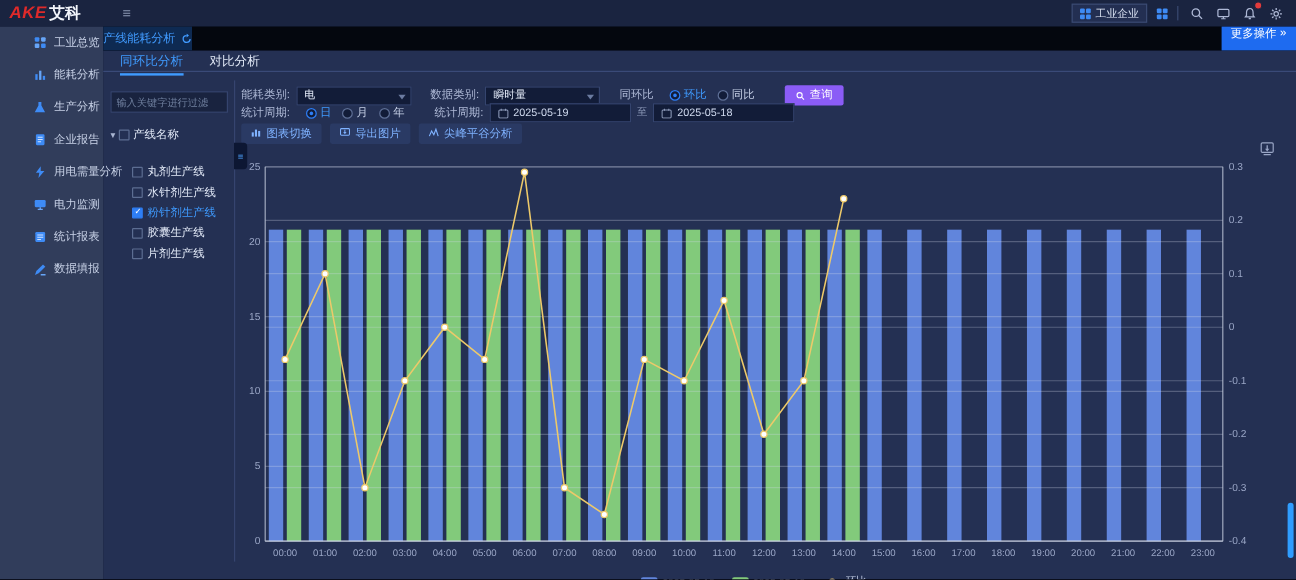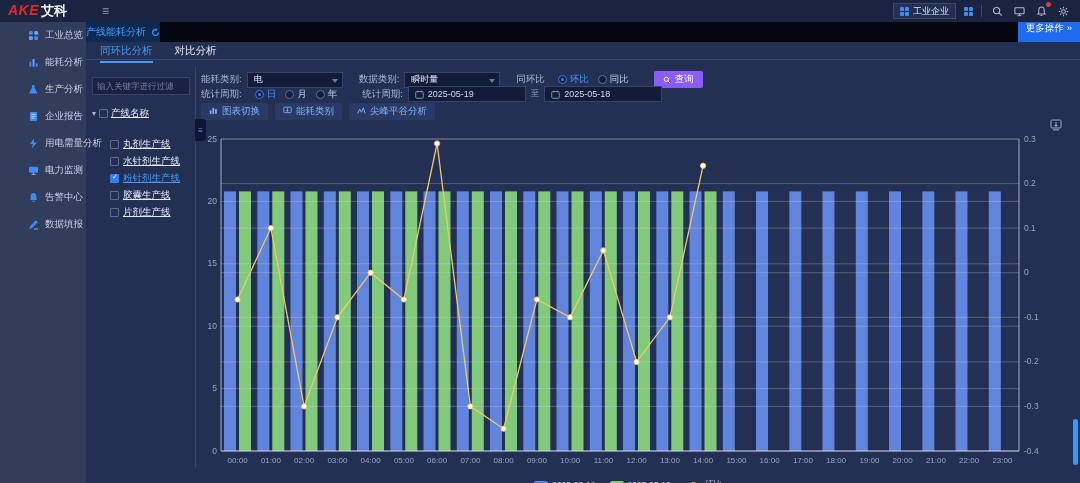--- a/index.html
+++ b/index.html
@@ -44,21 +44,21 @@
 
   
   .tree-panel { position:absolute; top:25px; left:0; width:110px; bottom:15px; border-right:1px solid #36446f; padding:8px 5px 0 6px; }
   .tree-search { width:100%; height:18px; background:#19233f; border:1px solid #35446e; color:#8fa0c4; font-size:8.5px; padding:0 4px; outline:none; font-family:inherit; }
   .tree-search::placeholder { color:#70809f; }
   .tree-root { display:flex; align-items:center; gap:3px; margin-top:12px; cursor:pointer; }
   .caret { color:#aab6d2; font-size:8px; }
   .cbx { width:9px; height:9px; border:1px solid #5c6d92; border-radius:1px; background:transparent; flex:none; position:relative; cursor:pointer; }
   .cbx.checked { background:#2e7ef5; border-color:#2e7ef5; }
   .cbx.checked::after { content:"✓"; position:absolute; top:-2px; left:1px; color:#fff; font-size:7px; }
-  .tree-label { color:#e3eaf8; font-size:9.5px; white-space:nowrap;text-decoration:underline; }
+  .tree-label { color:#e3eaf8; font-size:9.5px; white-space:nowrap; }
   .tree-children { margin-top:16px; }
   .tree-child { display:flex; align-items:center; gap:4px; height:17px; padding-left:18px; cursor:pointer; }
   .tree-child.selected .tree-label { color:#3f9bff; }
   .collapse-handle { position:absolute; top:52px; right:-11px; width:11px; height:22px; background:#0d1733; border-radius:0 3px 3px 0; display:flex; align-items:center; justify-content:center; color:#4da3ff; font-size:8px; cursor:pointer; z-index:5; }
 
   
   .main-col { position:absolute; top:25px; left:111px; right:0; bottom:0; }
   .frow { position:absolute; left:4px; display:flex; align-items:center; font-size:9.5px; color:#aeb9d6; }
   .frow1 { top:4px; }
   .frow2 { top:19px; }
@@ -214,25 +214,27 @@
             <rect x="1" y="1.8" width="9.5" height="6.2" rx="1" fill="#3e8bf5"></rect>
             <line x1="5.8" y1="8" x2="5.8" y2="9.6" stroke="#67a5f7" stroke-width="1.2"></line>
             <line x1="3.6" y1="9.9" x2="8" y2="9.9" stroke="#67a5f7" stroke-width="1.2"></line>
           </svg>
         </span>
         <span class="sl">电力监测</span>
       </div>
       <div class="side-item">
         <span class="si">
           <svg viewBox="0 0 11.5 11.5">
-            <path d="M5.8 1 C3.6 1 2.8 2.8 2.8 4.8 L2.8 7.2 L1.8 8.4 L9.8 8.4 L8.8 7.2 L8.8 4.8 C8.8 2.8 8 1 5.8 1 Z" fill="#3e8bf5"></path>
-            <line x1="4.8" y1="9.8" x2="6.8" y2="9.8" stroke="#3e8bf5" stroke-width="1.3"></line>
-          </svg>
-        </span>
-        <span class="sl">告警中心</span>
+            <rect x="1.5" y="1.5" width="8.5" height="8.5" rx="1" fill="#3e8bf5"></rect>
+            <line x1="3.2" y1="4" x2="8.4" y2="4" stroke="#cfe2ff" stroke-width="0.9"></line>
+            <line x1="3.2" y1="6" x2="8.4" y2="6" stroke="#cfe2ff" stroke-width="0.9"></line>
+            <line x1="3.2" y1="8" x2="6.4" y2="8" stroke="#cfe2ff" stroke-width="0.9"></line>
+          </svg>
+        </span>
+        <span class="sl">统计报表</span>
       </div>
       <div class="side-item">
         <span class="si">
           <svg viewBox="0 0 11.5 11.5">
             <polygon points="1.2,10.6 2.4,7.2 8.2,1.4 10.2,3.4 4.4,9.2" fill="#3e8bf5"></polygon>
             <line x1="6.2" y1="10.4" x2="10.4" y2="10.4" stroke="#67a5f7" stroke-width="1.2"></line>
           </svg>
         </span>
         <span class="sl">数据填报</span>
       </div>
@@ -373,21 +375,21 @@
                 <rect x="7.8" y="4" width="2.2" height="6" fill="#7fb2ff"></rect>
               </svg></span>
             <span>图表切换</span>
           </div>
           <div class="btn-dark">
             <span><svg viewBox="0 0 11.5 11.5" width="9" height="9">
                 <rect x="1" y="1.5" width="9.5" height="7" rx="1" fill="none" stroke="#7fb2ff" stroke-width="1.1"></rect>
                 <polygon points="3.8,5.2 7.4,5.2 5.6,7.6" fill="#7fb2ff"></polygon>
                 <line x1="5.6" y1="2.6" x2="5.6" y2="6" stroke="#7fb2ff" stroke-width="1.1"></line>
               </svg></span>
-            <span>能耗类别</span>
+            <span>导出图片</span>
           </div>
           <div class="btn-dark">
             <span><svg viewBox="0 0 11.5 11.5" width="9" height="9">
                 <polyline points="1,9.5 3.4,4 5.8,8 8,2.2 10.4,9.5" fill="none" stroke="#7fb2ff" stroke-width="1.2"></polyline>
               </svg></span>
             <span>尖峰平谷分析</span>
           </div>
         </div>
 
       <div class="chart-wrap">

